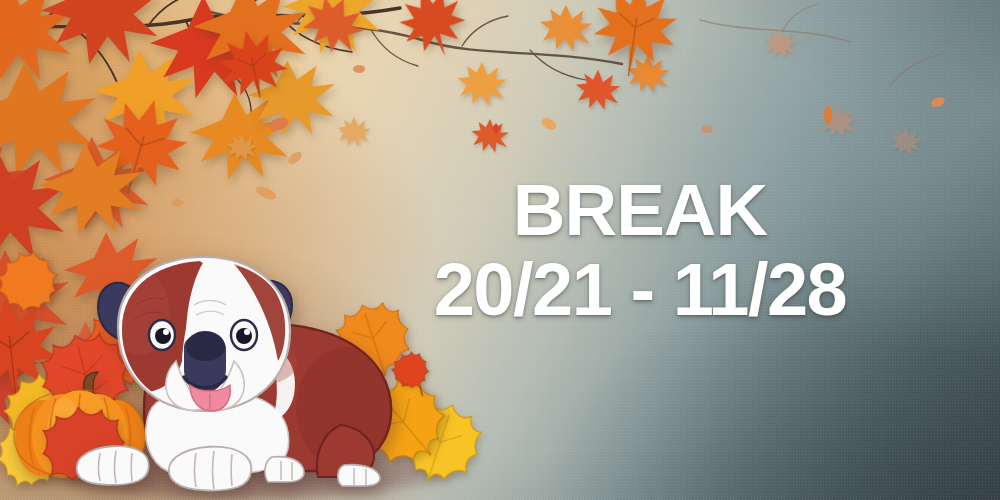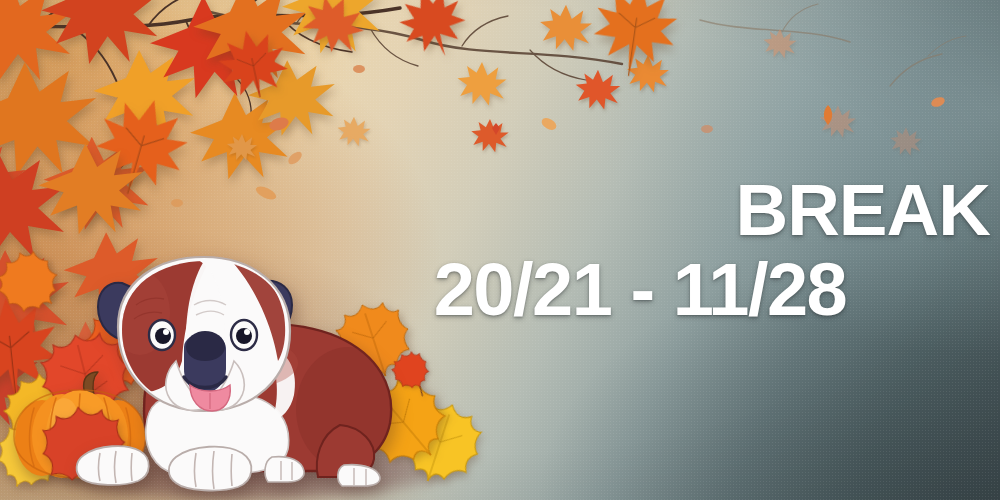--- a/index.html
+++ b/index.html
@@ -84,21 +84,21 @@
     font-weight:700;
     letter-spacing:-.5px;
     line-height:.96;
     white-space:nowrap;
     text-shadow:
       0 2px 5px rgba(40,45,48,.38),
       0 1px 2px rgba(40,45,48,.30);
     font-stretch:condensed;
   }
   .line.l1{ font-size:73px; letter-spacing:-1.5px; }
-  .line.l2{ font-size:73px; margin-top:7px; letter-spacing:-1px;text-align:right;}
+  .line.l2{ font-size:73px; margin-top:7px; letter-spacing:-1px;}
   .line.l3{ font-size:74px; margin-top:9px; letter-spacing:-1.5px;}
 
   
   .pumpkin{ position:absolute; left:12px; top:370px; z-index:18; }
   .pumpkin svg{ display:block; overflow:visible; filter:drop-shadow(3px 6px 7px rgba(70,40,25,.38)); }
 
   
   .cleaf{ position:absolute; }
   .cleaf svg{ display:block; overflow:visible; filter:drop-shadow(2px 4px 4px rgba(80,45,25,.30)); }
 

